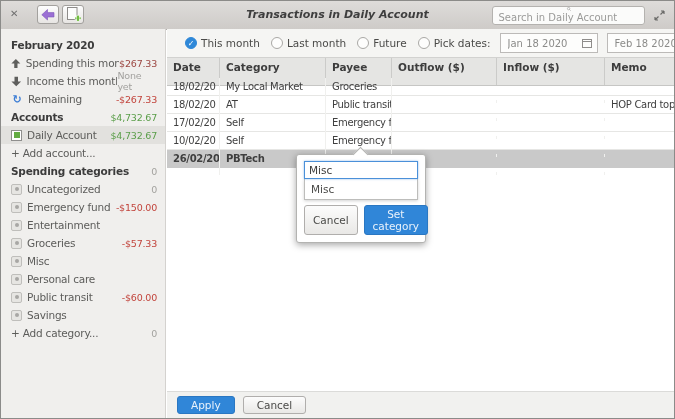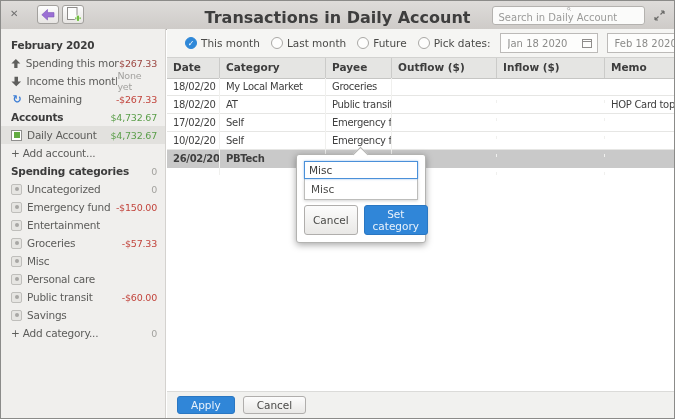--- a/index.html
+++ b/index.html
@@ -6,21 +6,21 @@
   .window{position:relative;width:675px;height:419px;box-sizing:border-box;border:1px solid #8b8b89;
     background:#fff;font-family:"DejaVu Sans","Liberation Sans",sans-serif;overflow:hidden;
     -webkit-font-smoothing:antialiased;}
   
   .titlebar{position:absolute;top:0;left:0;right:0;height:28px;
     background:linear-gradient(#dedcda,#cecbc8);border-bottom:1px solid #b2afac;}
   .close-x{position:absolute;left:9px;top:7px;font-size:10px;color:#6f6f6f;font-weight:bold;cursor:default;}
   .tbtn{position:absolute;top:4px;width:22px;height:19px;border:1px solid #a3a19e;border-radius:3px;
     background:linear-gradient(#fdfdfd,#e7e5e3);display:flex;align-items:center;justify-content:center;box-sizing:border-box;}
   .tbtn.b1{left:36px;} .tbtn.b2{left:61px;}
-  .win-title{position:absolute;left:50%;top:7px;transform:translateX(-50%);font-size:16px;font-weight:bold;color:#3e3e3e;white-space:nowrap;}
+  .win-title{position:absolute;left:50%;top:7px;transform:translateX(-50%);font-size:11px;font-weight:bold;color:#3e3e3e;white-space:nowrap;font-style:italic;}
   .searchbox{position:absolute;right:29px;top:5px;width:143px;height:17px;border:1px solid #b4b2af;border-radius:3px;background:#fbfbfa;display:flex;align-items:center;padding:0 4px;flex-direction:column;}
   .searchbox input{border:0;outline:0;background:transparent;font-size:10px;color:#555;width:100%;font-family:inherit;margin-left:3px;}
   .searchbox input::placeholder{color:#9a9a98;}
   
   .sidebar{position:absolute;top:28px;left:0;width:165px;bottom:0;background:#f0efed;border-right:1px solid #d4d2cf;box-sizing:border-box;padding-top:7px;font-size:10.5px;color:#5c5c5a;}
   .srow{display:flex;align-items:center;height:18px;padding:0 8px 0 10px;}
   .srow.indent{}
   .srow.selected{background:#e2e1de;}
   .slabel{white-space:nowrap;overflow:hidden;margin-left:5px;letter-spacing:-0.2px;}
   .srow .noicon{margin-left:0;}
@@ -36,21 +36,21 @@
   .main{position:absolute;top:28px;left:166px;right:0;bottom:0;background:#fff;border-radius:20px;}
   .filterbar{position:absolute;top:0;left:0;right:0;height:28px;background:#f5f5f3;display:flex;align-items:center;padding-left:7px;box-sizing:border-box;}
   .radio{display:flex;align-items:center;margin-left:11px;font-size:10.5px;color:#4a4a48;white-space:nowrap;}
   .rb{width:12px;height:12px;border-radius:50%;border:1px solid #a9a8a5;background:#fdfdfc;box-sizing:border-box;margin-right:4px;flex:none;}
   .rb.on{background:#2f88d8;border-color:#2f88d8;color:#fff;font-size:8px;line-height:11px;text-align:center;font-weight:bold;}
   .rb.on::after{content:"✓";}
   .datefield{display:flex;align-items:center;border:1px solid #bcbab8;background:#fdfdfc;height:20px;box-sizing:border-box;margin-left:9px;padding:0 5px;}
   .datefield input{border:0;outline:0;background:transparent;width:72px;font-size:10px;color:#8b8b89;font-family:inherit;}
   
   .grid{display:grid;grid-template-columns:53px 106px 66px 105px 108px 1fr;}
-  .thead{position:absolute;top:28px;left:0;right:0;height:22px;background:#e5e5e3;border-top:1px solid #d2d2d0;border-bottom:1px solid #c6c6c4;box-sizing:border-box;}
+  .thead{position:absolute;top:28px;left:0;right:0;height:29px;background:#e5e5e3;border-top:1px solid #d2d2d0;border-bottom:1px solid #c6c6c4;box-sizing:border-box;}
   .thead .cell{font-weight:bold;color:#3d3d3d;font-size:10.5px;padding:3px 0 0 6px;border-right:1px solid #cbcbc9;box-sizing:border-box;overflow:hidden;white-space:nowrap;}
   .thead .cell:last-child{border-right:0;}
   .trow{height:18px;border-bottom:1px solid #e6e6e4;box-sizing:border-box;}
   .trow .cell{font-size:10px;color:#3f3f3f;padding:3px 0 0 6px;border-right:1px solid #f0f0ee;box-sizing:border-box;overflow:hidden;white-space:nowrap;letter-spacing:-0.3px;}
   .trow .cell:last-child{border-right:0;}
   .trow .cell.num{text-align:right;padding-right:22px;padding-left:0;margin-top:22px;}
   .cell.outflow{color:#c2504a;}
   .trow.selected{background:#c9c9c9;border-bottom:1px solid #c9c9c9;font-weight:bold;}
   .tbody{position:absolute;top:49px;left:0;right:0;}
   

